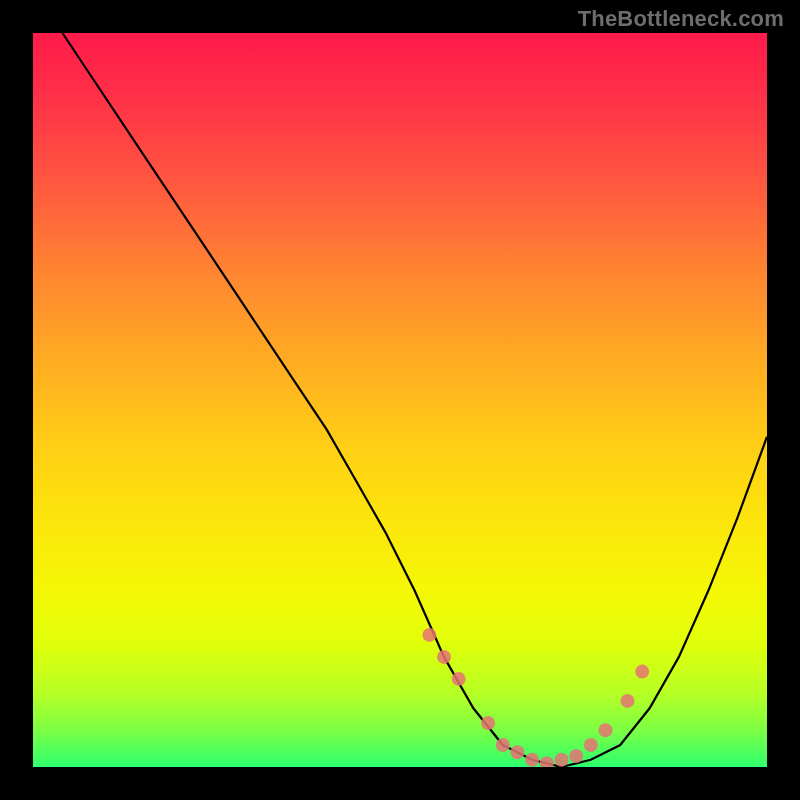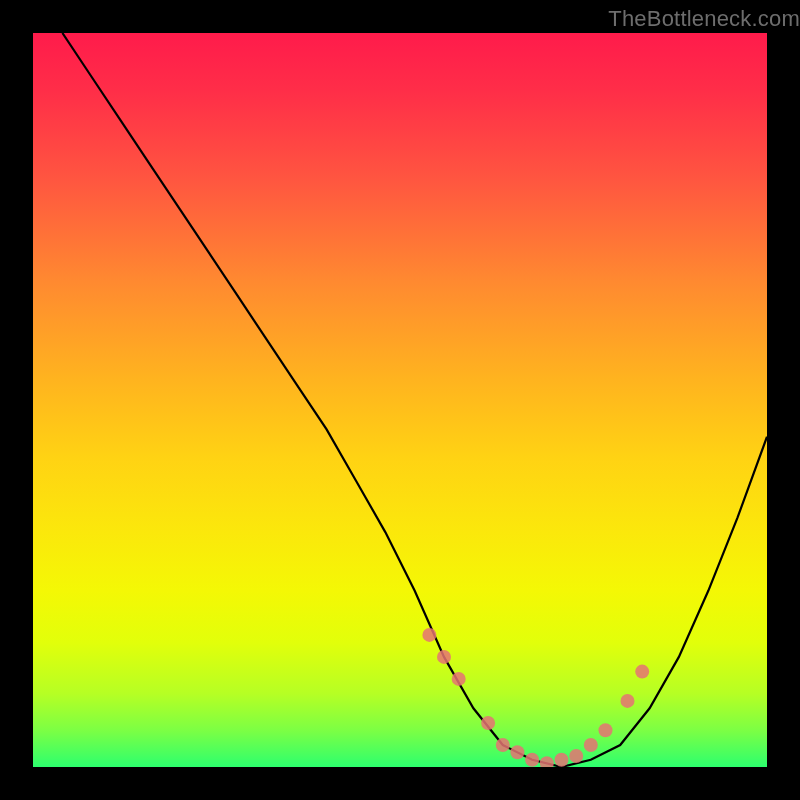--- a/index.html
+++ b/index.html
@@ -44,23 +44,23 @@
       #2dff6e 100%
     );
   }
   .curve-svg {
     position: absolute;
     inset: 0;
   }
   .watermark {
     position: absolute;
     top: 6px;
-    right: 0;
+    right: 16px;
     font-size: 22px;
-    font-weight: 400;
+    font-weight: 700;
     color: #6d6d6d;
     letter-spacing: 0.2px;
   }
 </style>
 </head>
 <body>
 
 <div class="stage">
 
   <div class="watermark">TheBottleneck.com</div>

